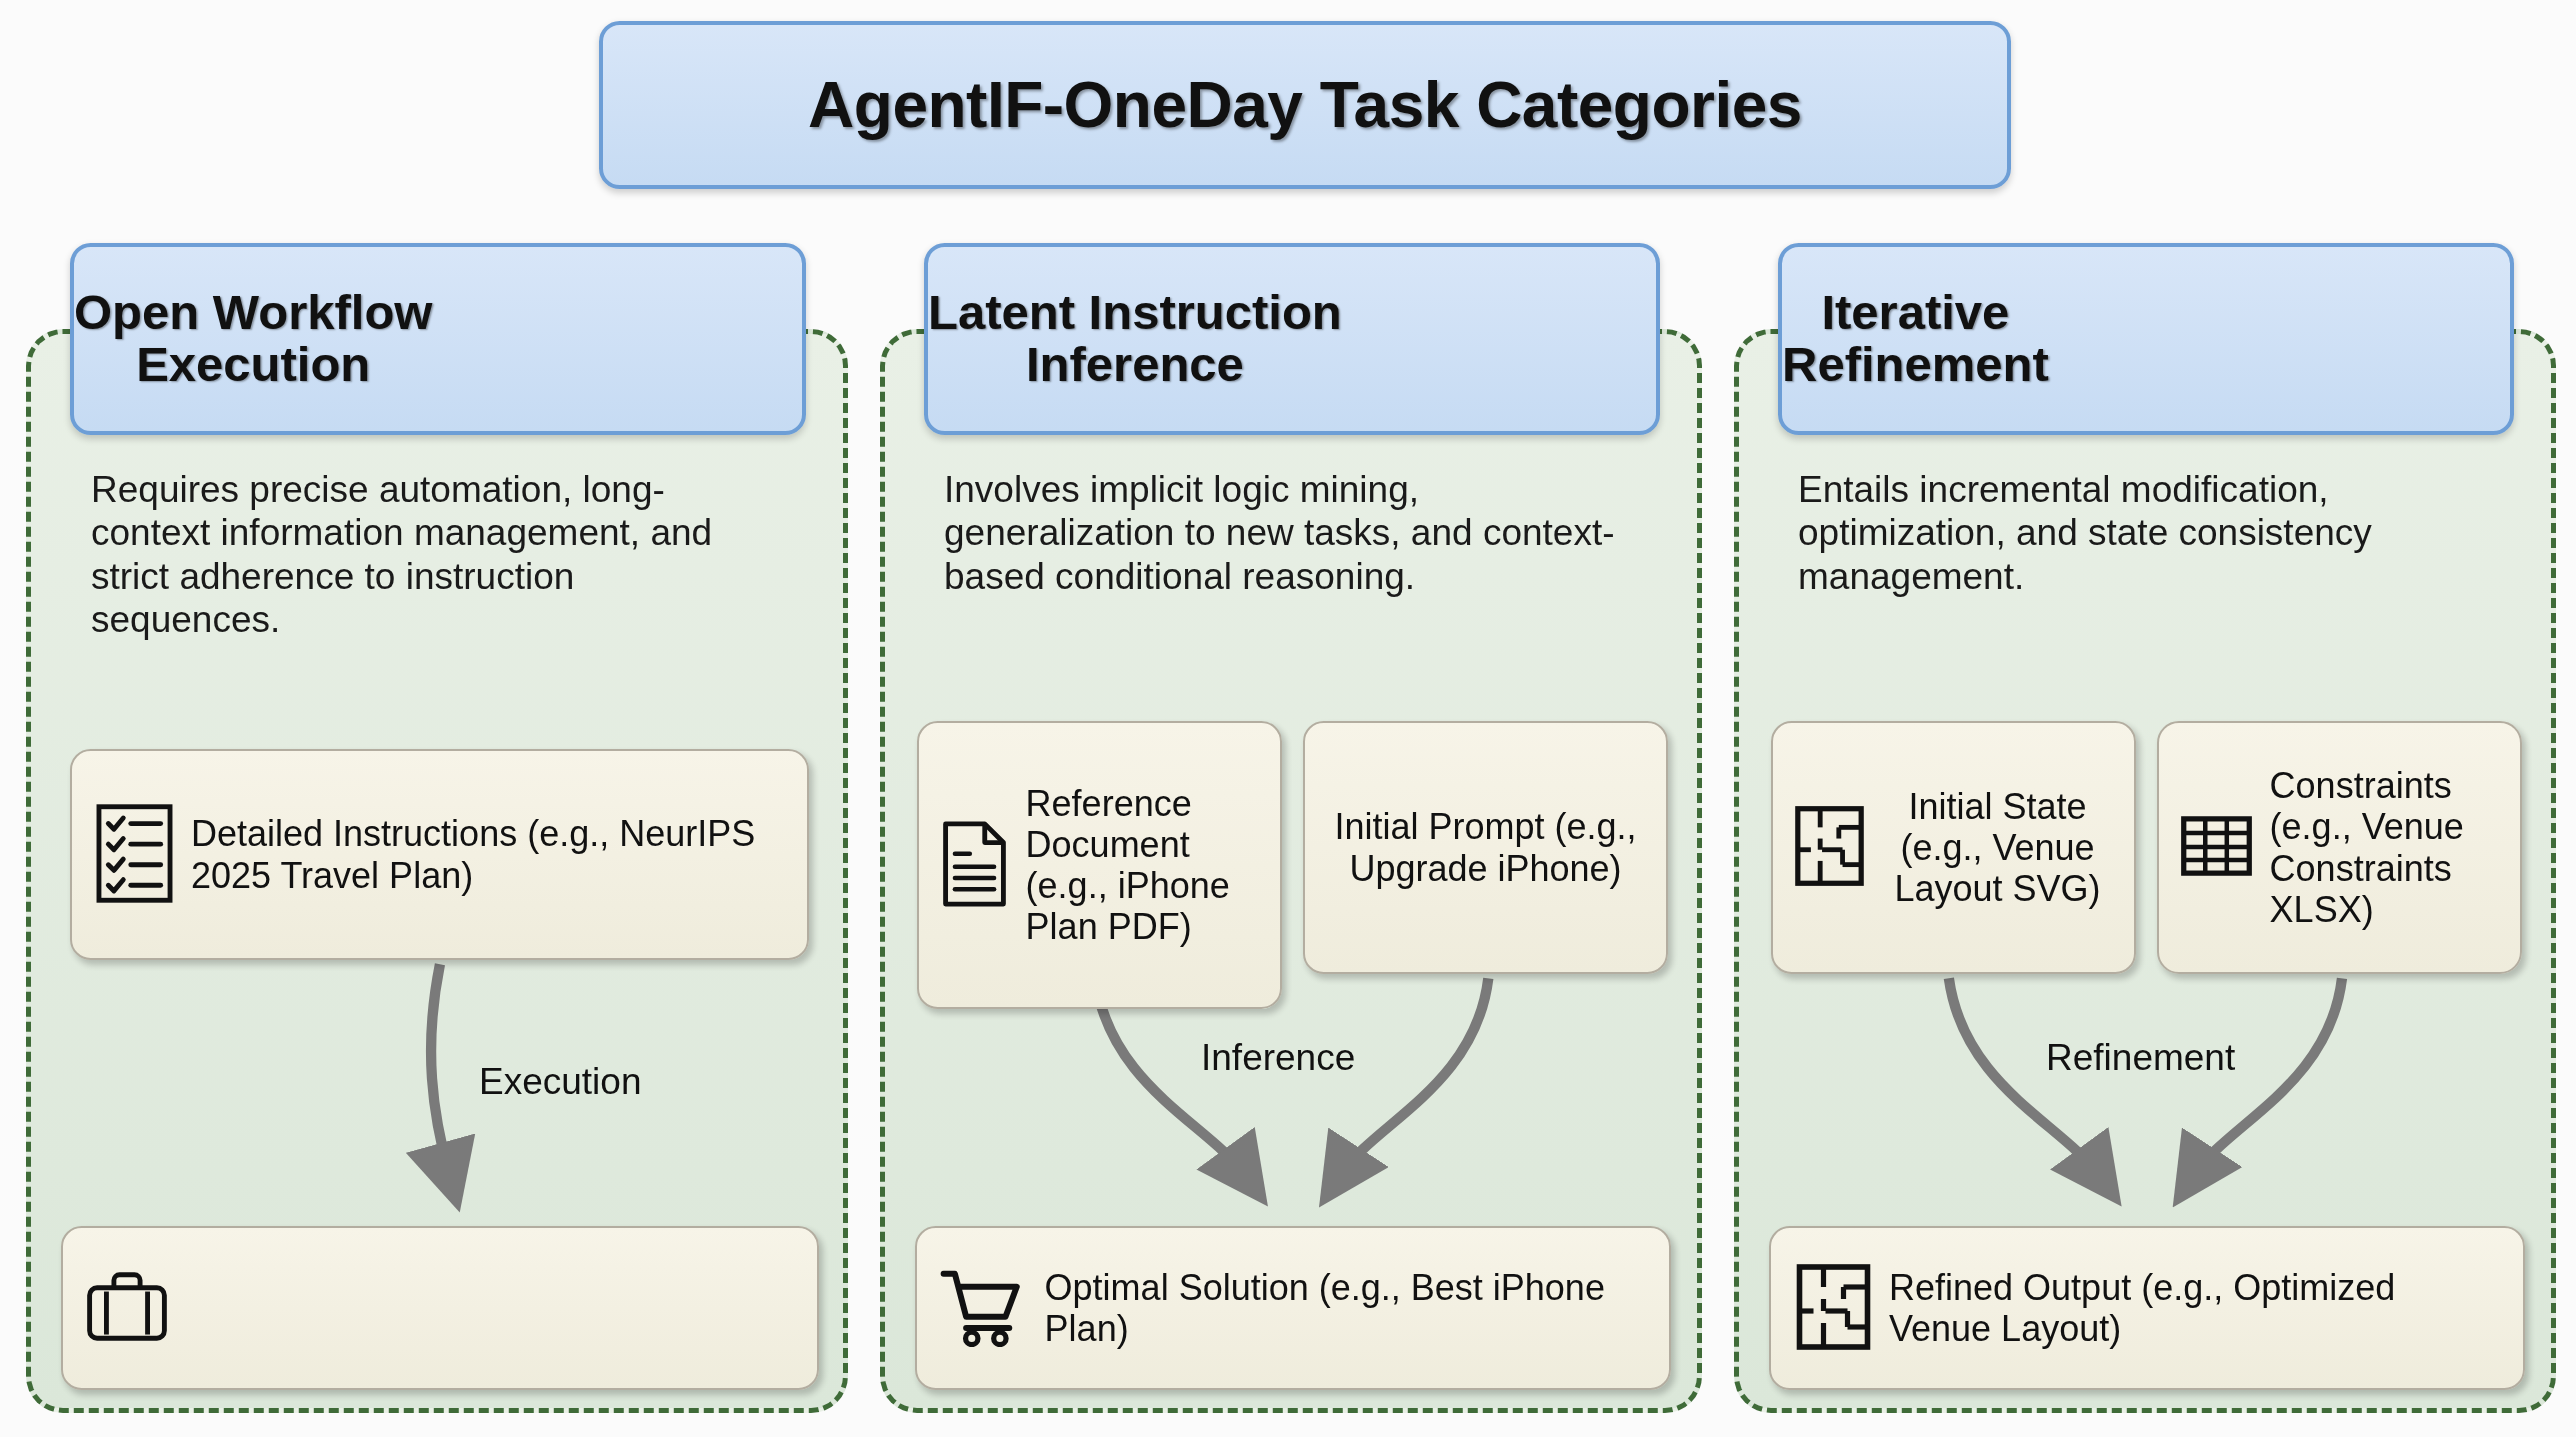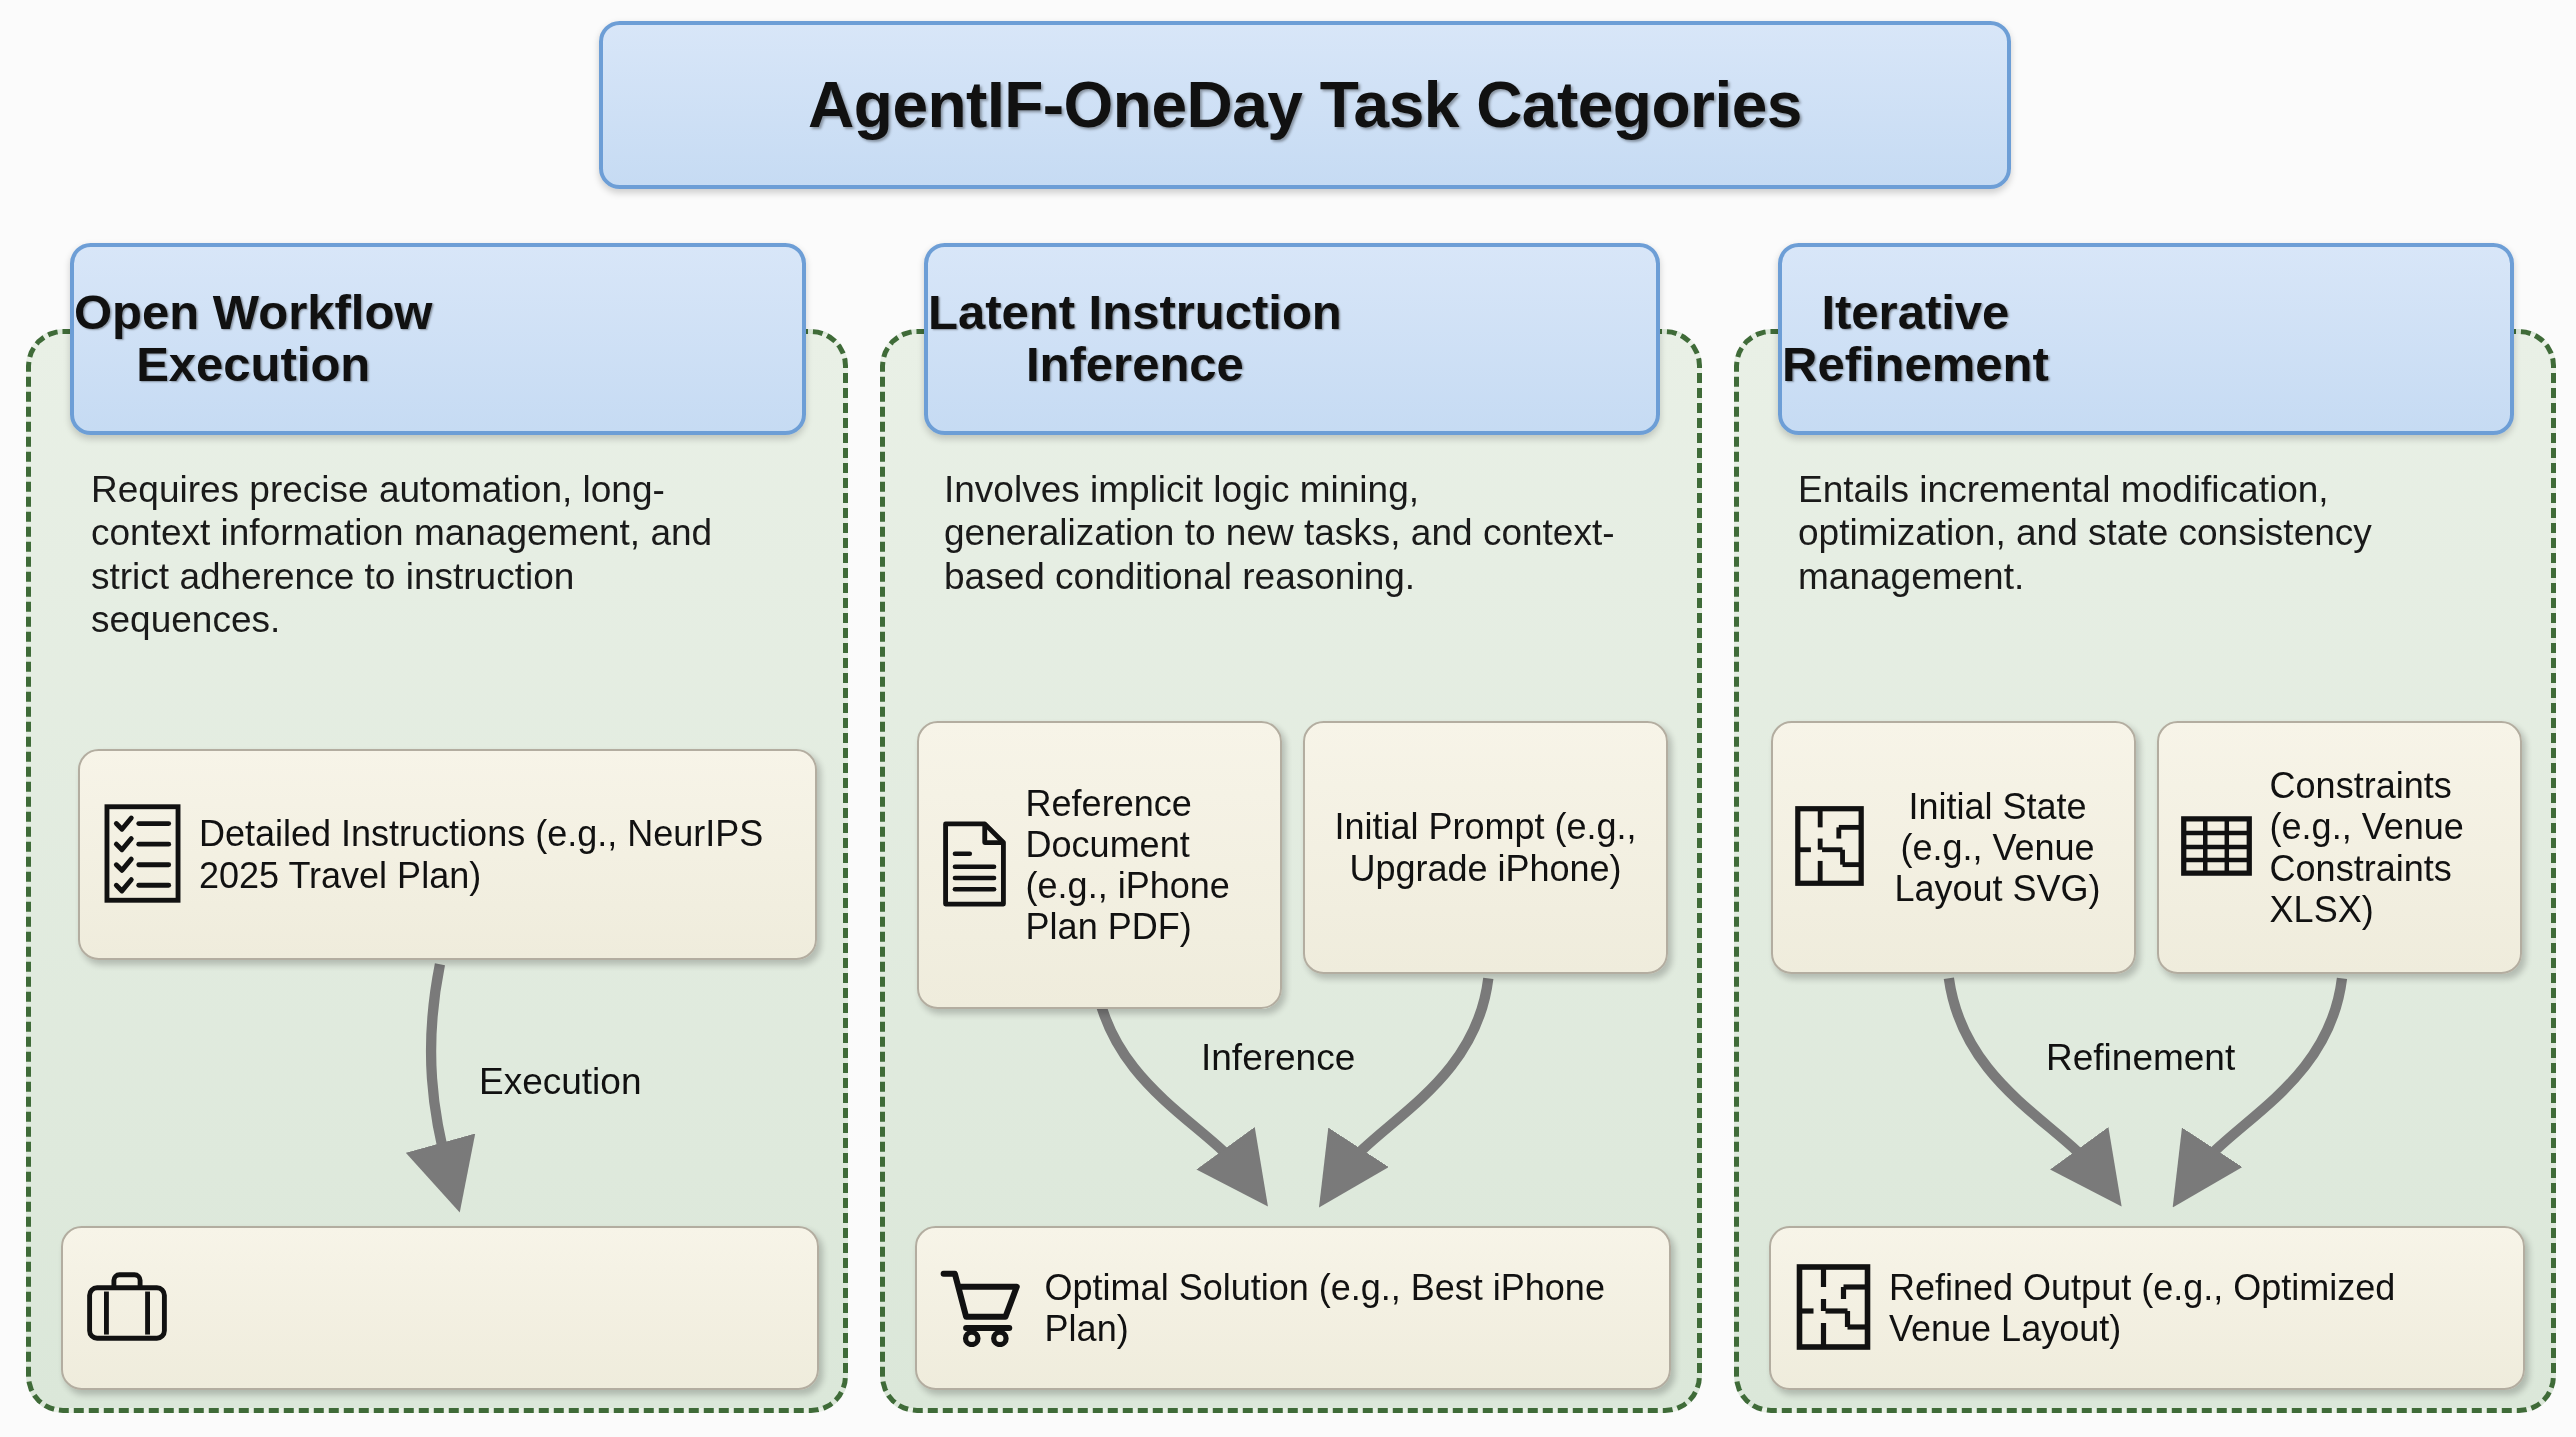--- a/index.html
+++ b/index.html
@@ -64,29 +64,29 @@
     background:linear-gradient(180deg,#f7f4e8 0%,#efecdc 100%);
     border:2.8px solid #b3ada0;border-radius:20.6px;
     box-shadow:3.7px 4.7px 6.6px rgba(0,0,0,.20);
     display:flex;align-items:center;gap:17px;
     padding:13px 20.6px;
   }
   .card .ico{flex:0 0 auto;display:block;}
   .card .txt{font-size:36px;color:#111;line-height:1.14;}
 
   
-  #c0-top{left:78px;top:749px;width:739px;height:211px;padding-left:23px;}
+  #c0-top{left:70px;top:749px;width:739px;height:211px;padding-left:23px;}
   #c0-bot{left:61px;top:1226px;width:758px;height:164px;}
   
   #c1-a{left:917px;top:721px;width:365px;height:288px;}
   #c1-b{left:1303px;top:721px;width:365px;height:253px;}
   #c1-bot{left:915px;top:1226px;width:756px;height:164px;}
   
   #c2-a{left:1771px;top:721px;width:365px;height:253px;text-align:center;}
-  #c2-b{left:2157px;top:721px;width:365px;height:253px;}
+  #c2-b{left:2157px;top:721px;width:365px;height:253px;border-radius:22px;}
   #c2-bot{left:1769px;top:1226px;width:756px;height:164px;padding-left:24px;}
 
   .card.centered{justify-content:center;text-align:center;}
   .card.centered .txt{text-align:center;}
 
   
   .arrow-label{
     position:absolute;font-size:37px;color:#111;white-space:nowrap;
   }
   #lab-0{left:479px;top:1061px;}

